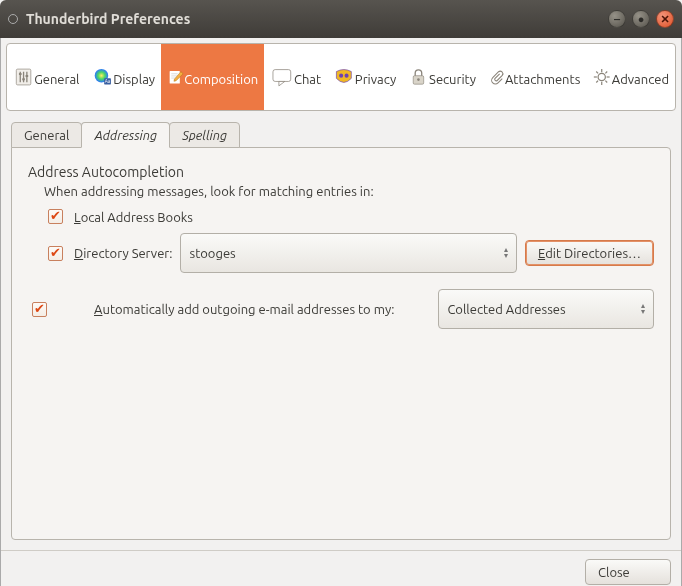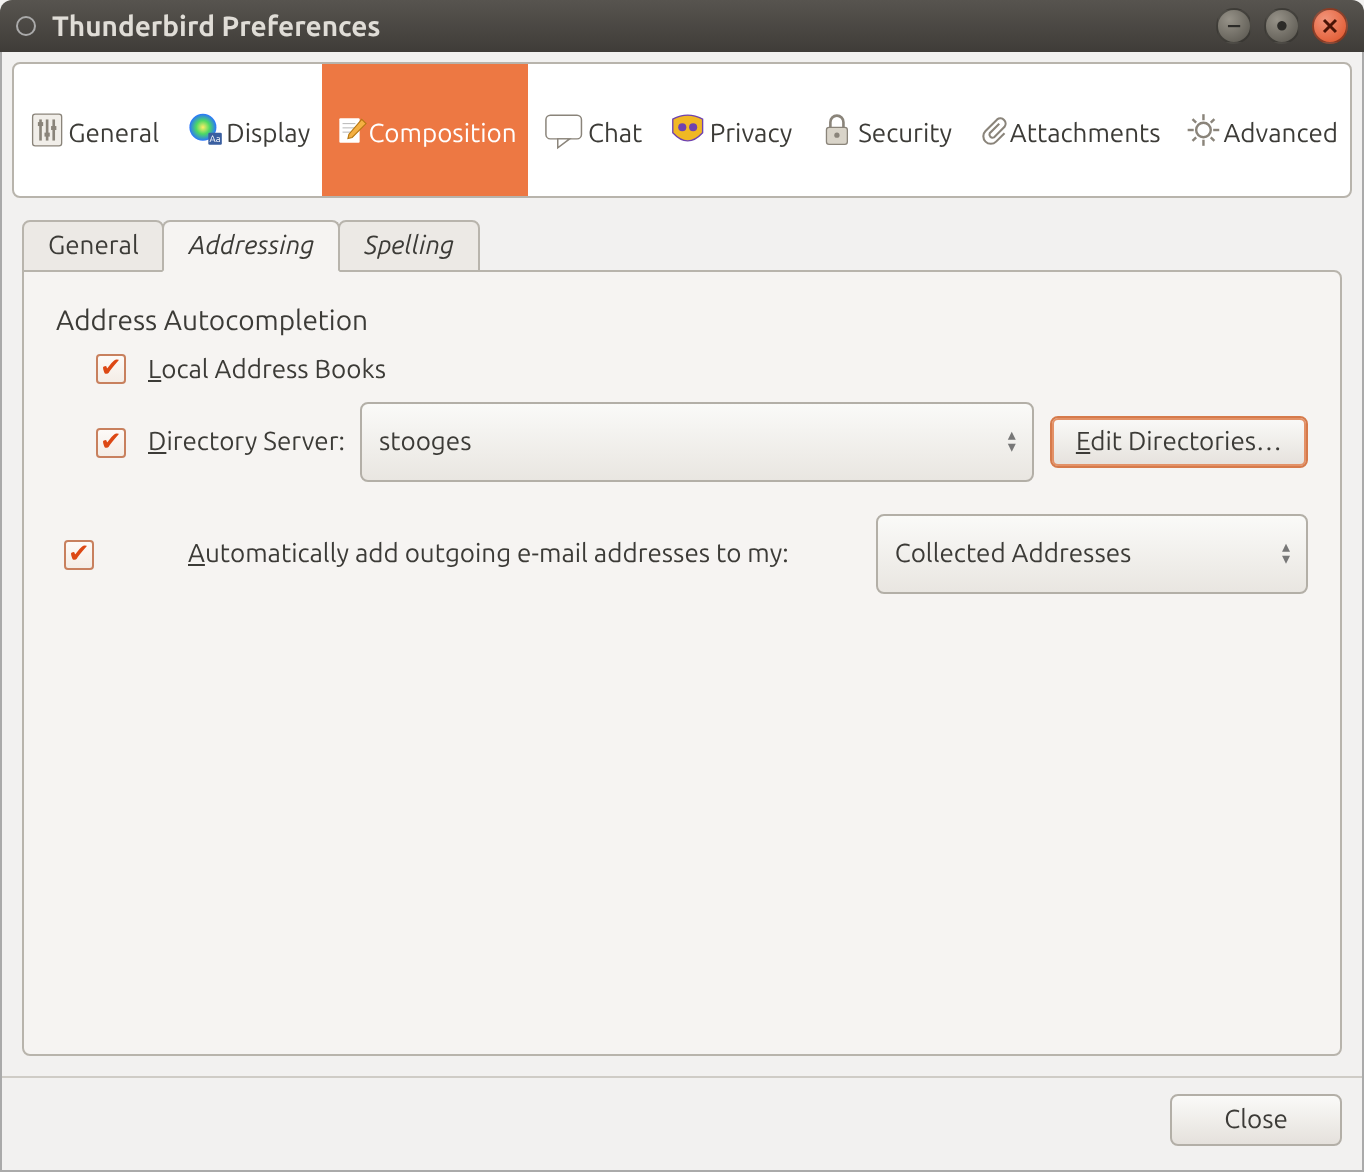--- a/index.html
+++ b/index.html
@@ -8,21 +8,21 @@
     font-family: "Ubuntu", "Liberation Sans", sans-serif;
     font-size: 13px;
     background: #f2f1f0;
     color: #3c3b37;
     width: 682px;
     height: 586px;
     overflow: hidden;
   }
   
   .titlebar {
-    height: 26px;
+    height: 38px;
     background: linear-gradient(to bottom, #57544f, #3f3c38);
     display: flex;
     align-items: center;
     padding: 0 8px;
     color: #e0ddd7;
     font-weight: bold;
     font-size: 14px;
     border-top-left-radius: 6px;
     border-top-right-radius: 6px;
   }
@@ -164,21 +164,21 @@
     box-shadow: 0 0 0 1px #e39167 inset;
     border: 1px solid #d67a4b;
   }
   .footer {
     display: flex;
     justify-content: flex-end;
     padding: 8px 10px 12px 10px;
     border-top: 1px solid #cfccc6;
     background: #f2f1f0;
   }
-  .footer .btn { min-width: 86px; justify-content: center; }
+  .footer .btn { min-width: 86px; }
 </style>
 </head>
 <body>
 
 <div class="titlebar">
   <div class="app-icon"></div>
   <span>Thunderbird Preferences</span>
   <div class="spacer"></div>
   <div class="win-btn min">‒</div>
   <div class="win-btn max">●</div>
@@ -273,20 +273,21 @@
   </div>
 
   <div class="subtabs">
     <div class="subtab">General</div>
     <div class="subtab active">Addressing</div>
     <div class="subtab">Spelling</div>
   </div>
 
   <div class="subpanel">
     <div class="section-title">Address Autocompletion</div>
+    <div class="section-desc">When addressing messages, look for matching entries in:</div>
 
     <div class="row">
       <input type="checkbox" class="chk" checked="" style="">
       <label><span class="u">L</span><span>ocal Address Books</span></label>
     </div>
 
     <div class="row">
       <input type="checkbox" class="chk" checked="" style="">
       <label style="white-space:nowrap"><span class="u">D</span><span>irectory Server:</span></label>
       <div class="select">

